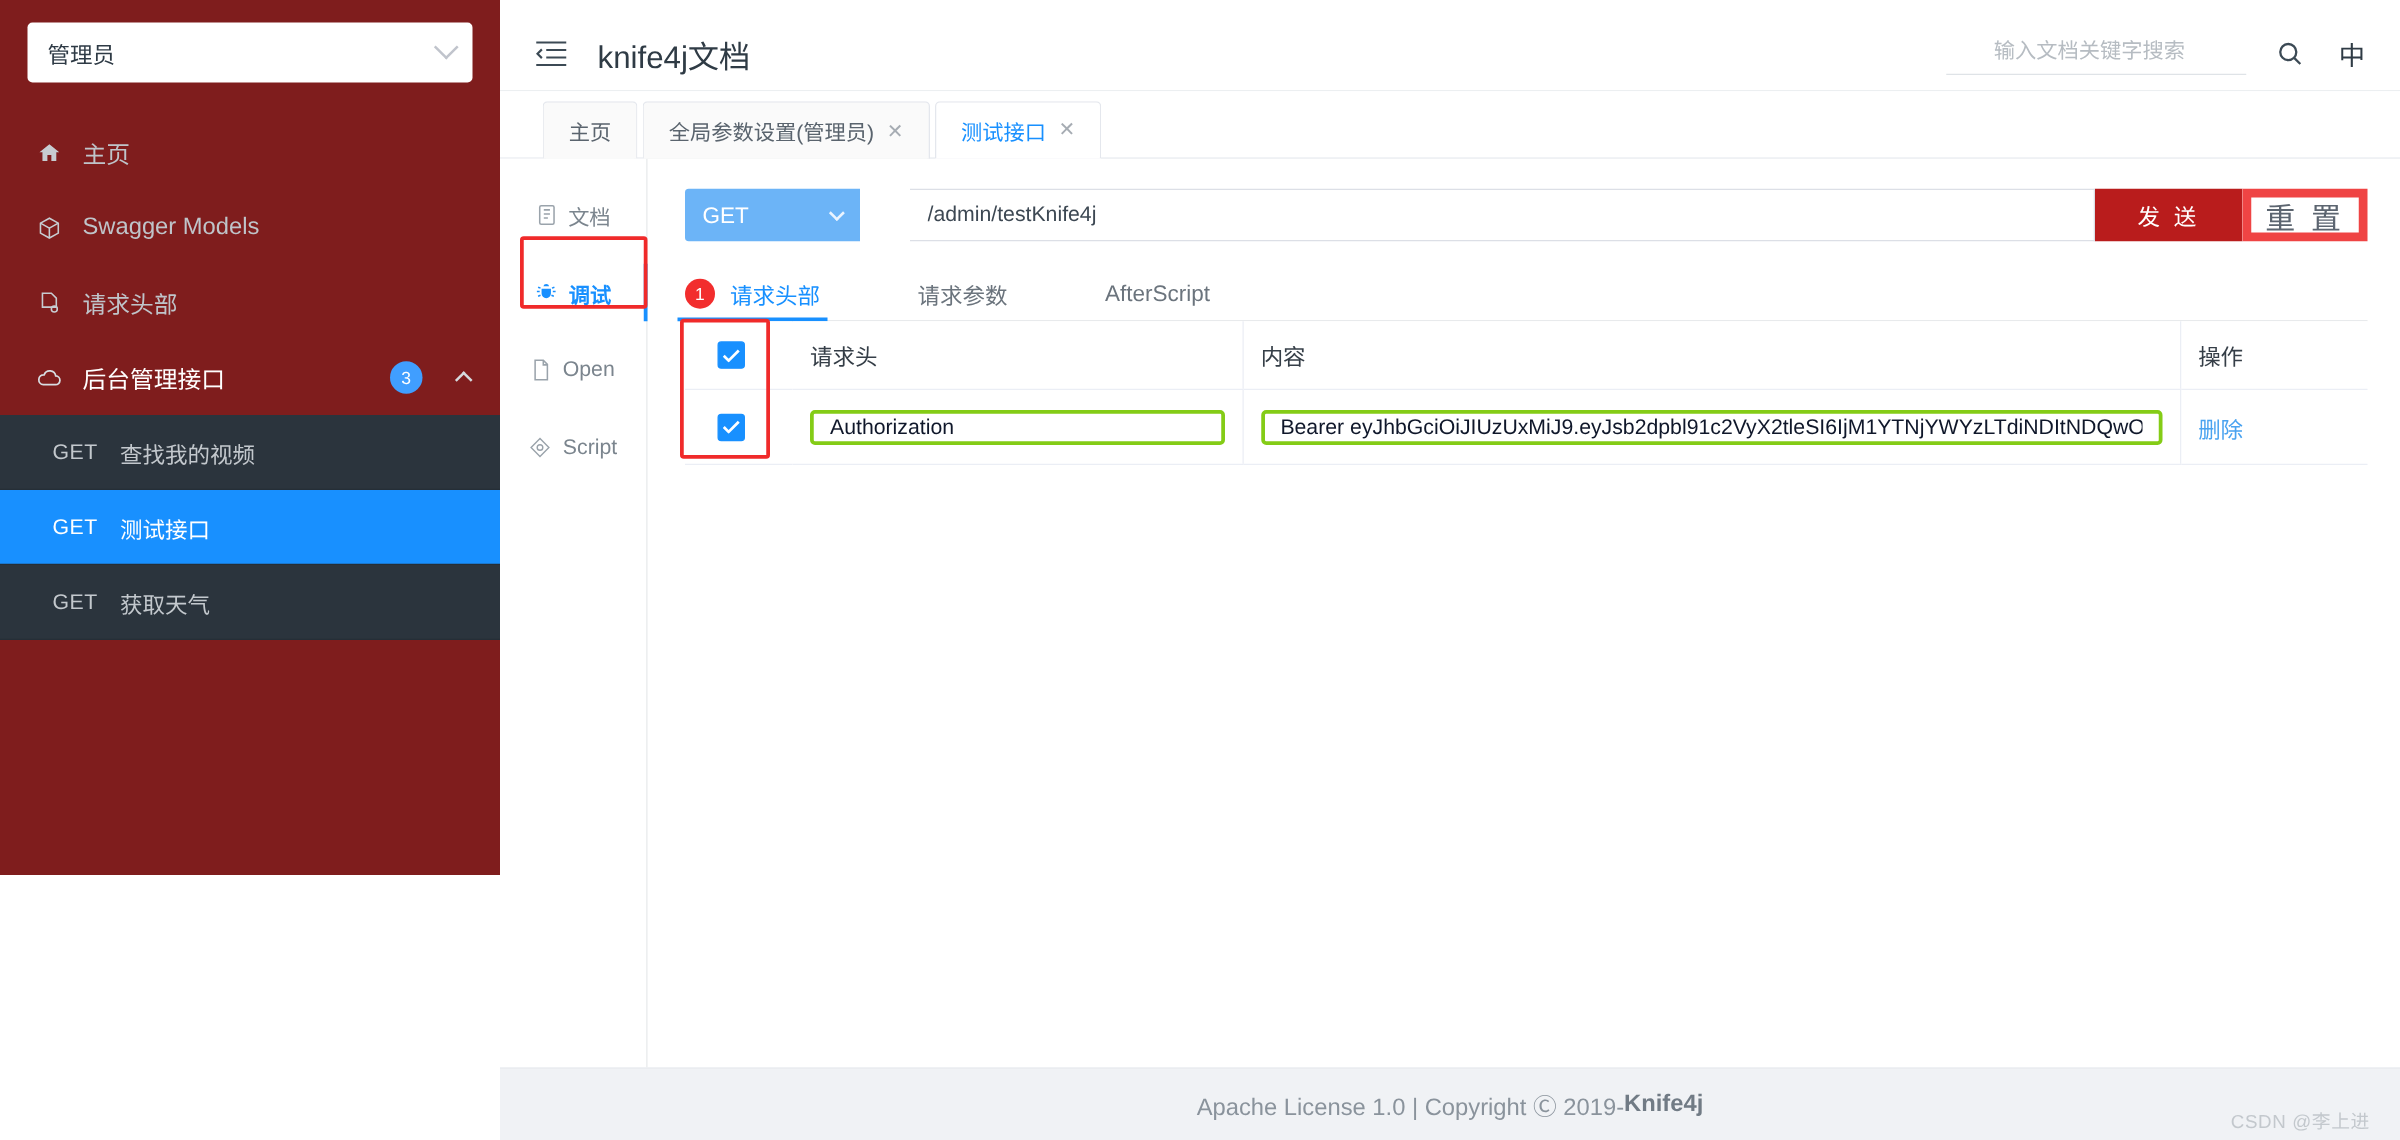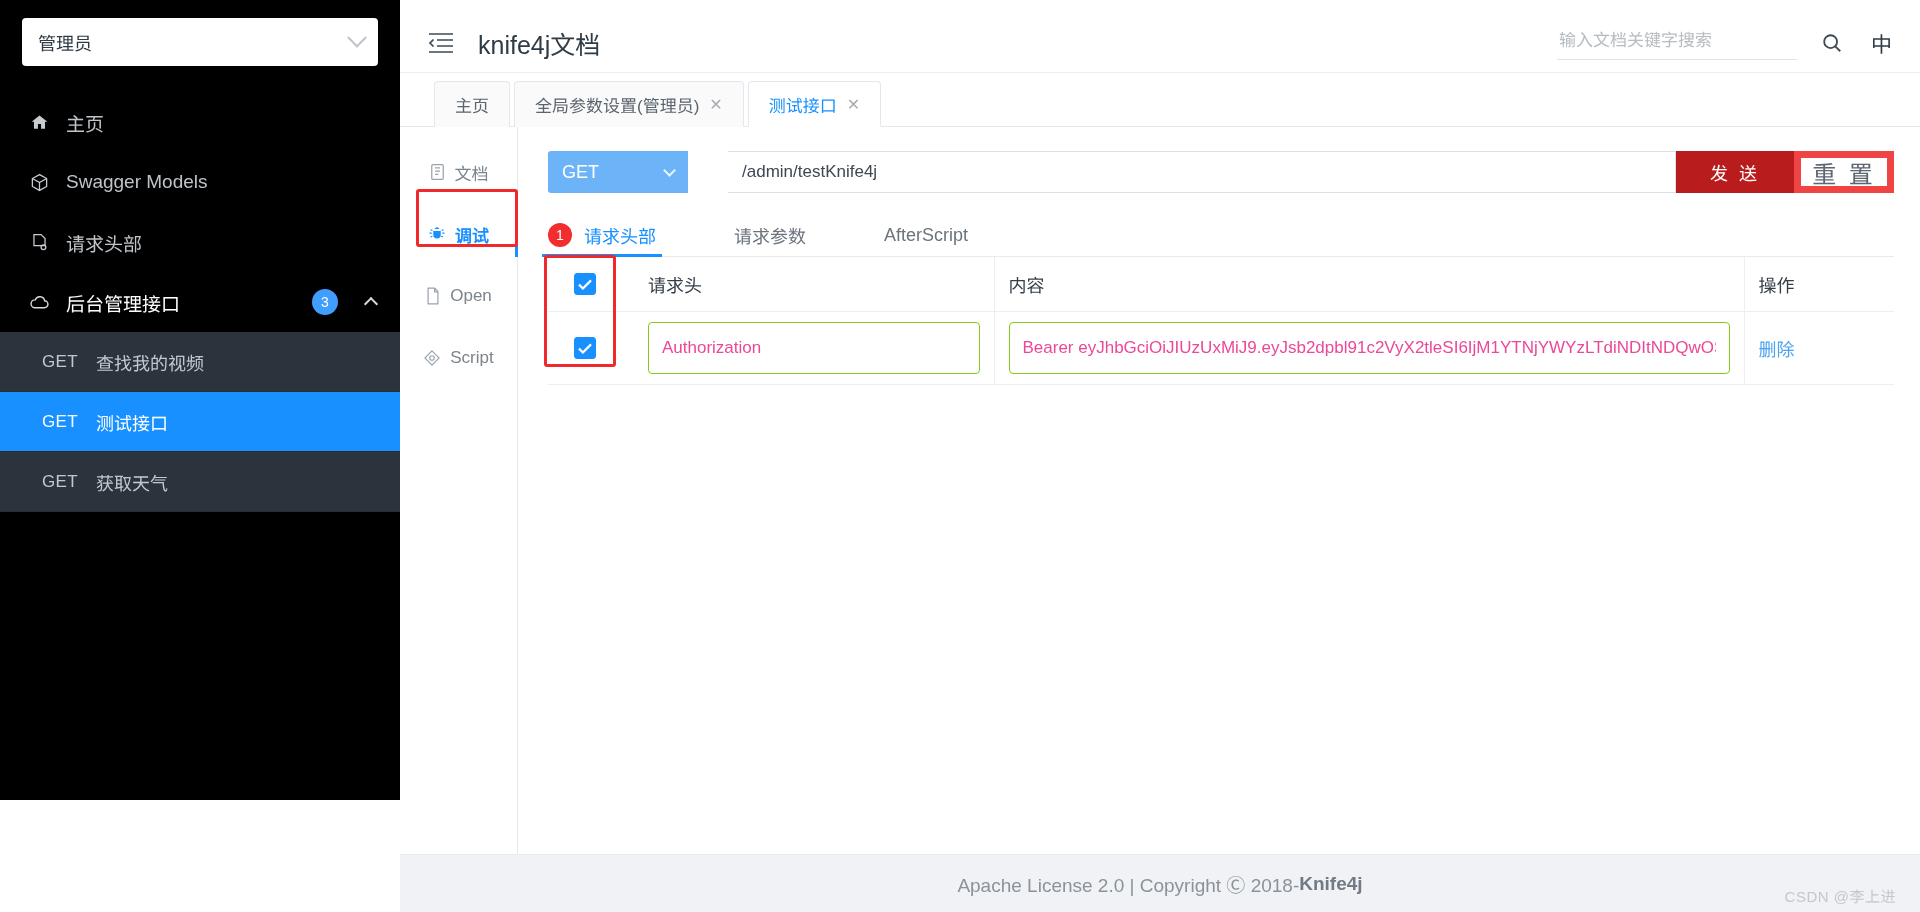--- a/index.html
+++ b/index.html
@@ -7,22 +7,22 @@
   html, body {
     width: 1920px; height: 912px;
     font-family: "Liberation Sans", "DejaVu Sans", sans-serif;
     overflow: hidden;
     background: #fff;
   }
   body { display: flex; }
 
   
   #sidebar {
-    width: 400px; height: 800px;
-    background: #000000;
+    width: 400px; height: 700px;
+    background: #7f1d1d;
     flex: 0 0 400px;
     position: relative;
     overflow: hidden;
   }
   .side-select-wrap { padding: 18px 22px 0 22px; }
   .side-select {
     height: 48px;
     background: #fff;
     border-radius: 4px;
     display: flex; align-items: center;
@@ -110,20 +110,21 @@
   .search-box {
     width: 240px;
     border-bottom: 1px solid #dfe3e7;
     padding: 6px 2px 8px 2px;
   }
   .search-box input {
     border: 0; outline: 0; width: 100%;
     font-size: 17px; color: #0f766e;
     font-family: "Liberation Sans", "DejaVu Sans", sans-serif;
     background: transparent;
+    margin-left: 36px;
   }
   .search-box input::placeholder { color: #b6bcc2; }
   .icon-btn {
     width: 34px; height: 34px; display: flex;
     align-items: center; justify-content: center;
     cursor: pointer; color: #3c4a55;
   }
   .lang-btn { font-size: 21px; color: #2f3b45; cursor: pointer; padding: 0 4px; }
 
   
@@ -285,23 +286,23 @@
   .col-act { width: 150px; font-family: Liberation Serif, serif; }
   .cell-sep { border-left: 1px solid #ebeef5; }
   .chk {
     width: 22px; height: 22px; border-radius: 3px;
     background: #1890ff; border: 1px solid #1890ff;
     display: flex; align-items: center; justify-content: center;
     cursor: pointer;
   }
   .chk svg { display: block; }
   .cellinput {
-    width: 100%; height: 52px;
-    border: 1px solid #84cc16; border-radius: 4px;
-    padding: 0 13px; font-size: 17px; color: #ec4899;
+    width: 100%; height: 28px;
+    border: 3px solid #84cc16; border-radius: 4px;
+    padding: 0 13px; font-size: 17px; color: #0f172a;
     outline: none; background: #fff;
     font-family: "Liberation Sans", "DejaVu Sans", sans-serif;
   }
   .link-del { color: #4aa3f0; font-size: 18px; cursor: pointer; }
 
   
   #footer {
     height: 58px; flex: 0 0 58px;
     background: #f0f2f5;
     border-top: 1px solid #e7eaee;
@@ -536,18 +537,18 @@
           </tbody>
         </table>
 
         <div class="redbox" style="left:-4px; top:-2px; width:72px; height:112px;"></div>
       </div>
 
     </div>
   </div>
 
   <footer id="footer">
-    <span>Apache License 2.0 | Copyright Ⓒ 2018-</span>
+    <span>Apache License 1.0 | Copyright Ⓒ 2019-</span>
       <span class="fw">Knife4j</span>
     <span class="watermark">CSDN @李上进</span>
   </footer>
 
 </div>
 
 </body></html>

